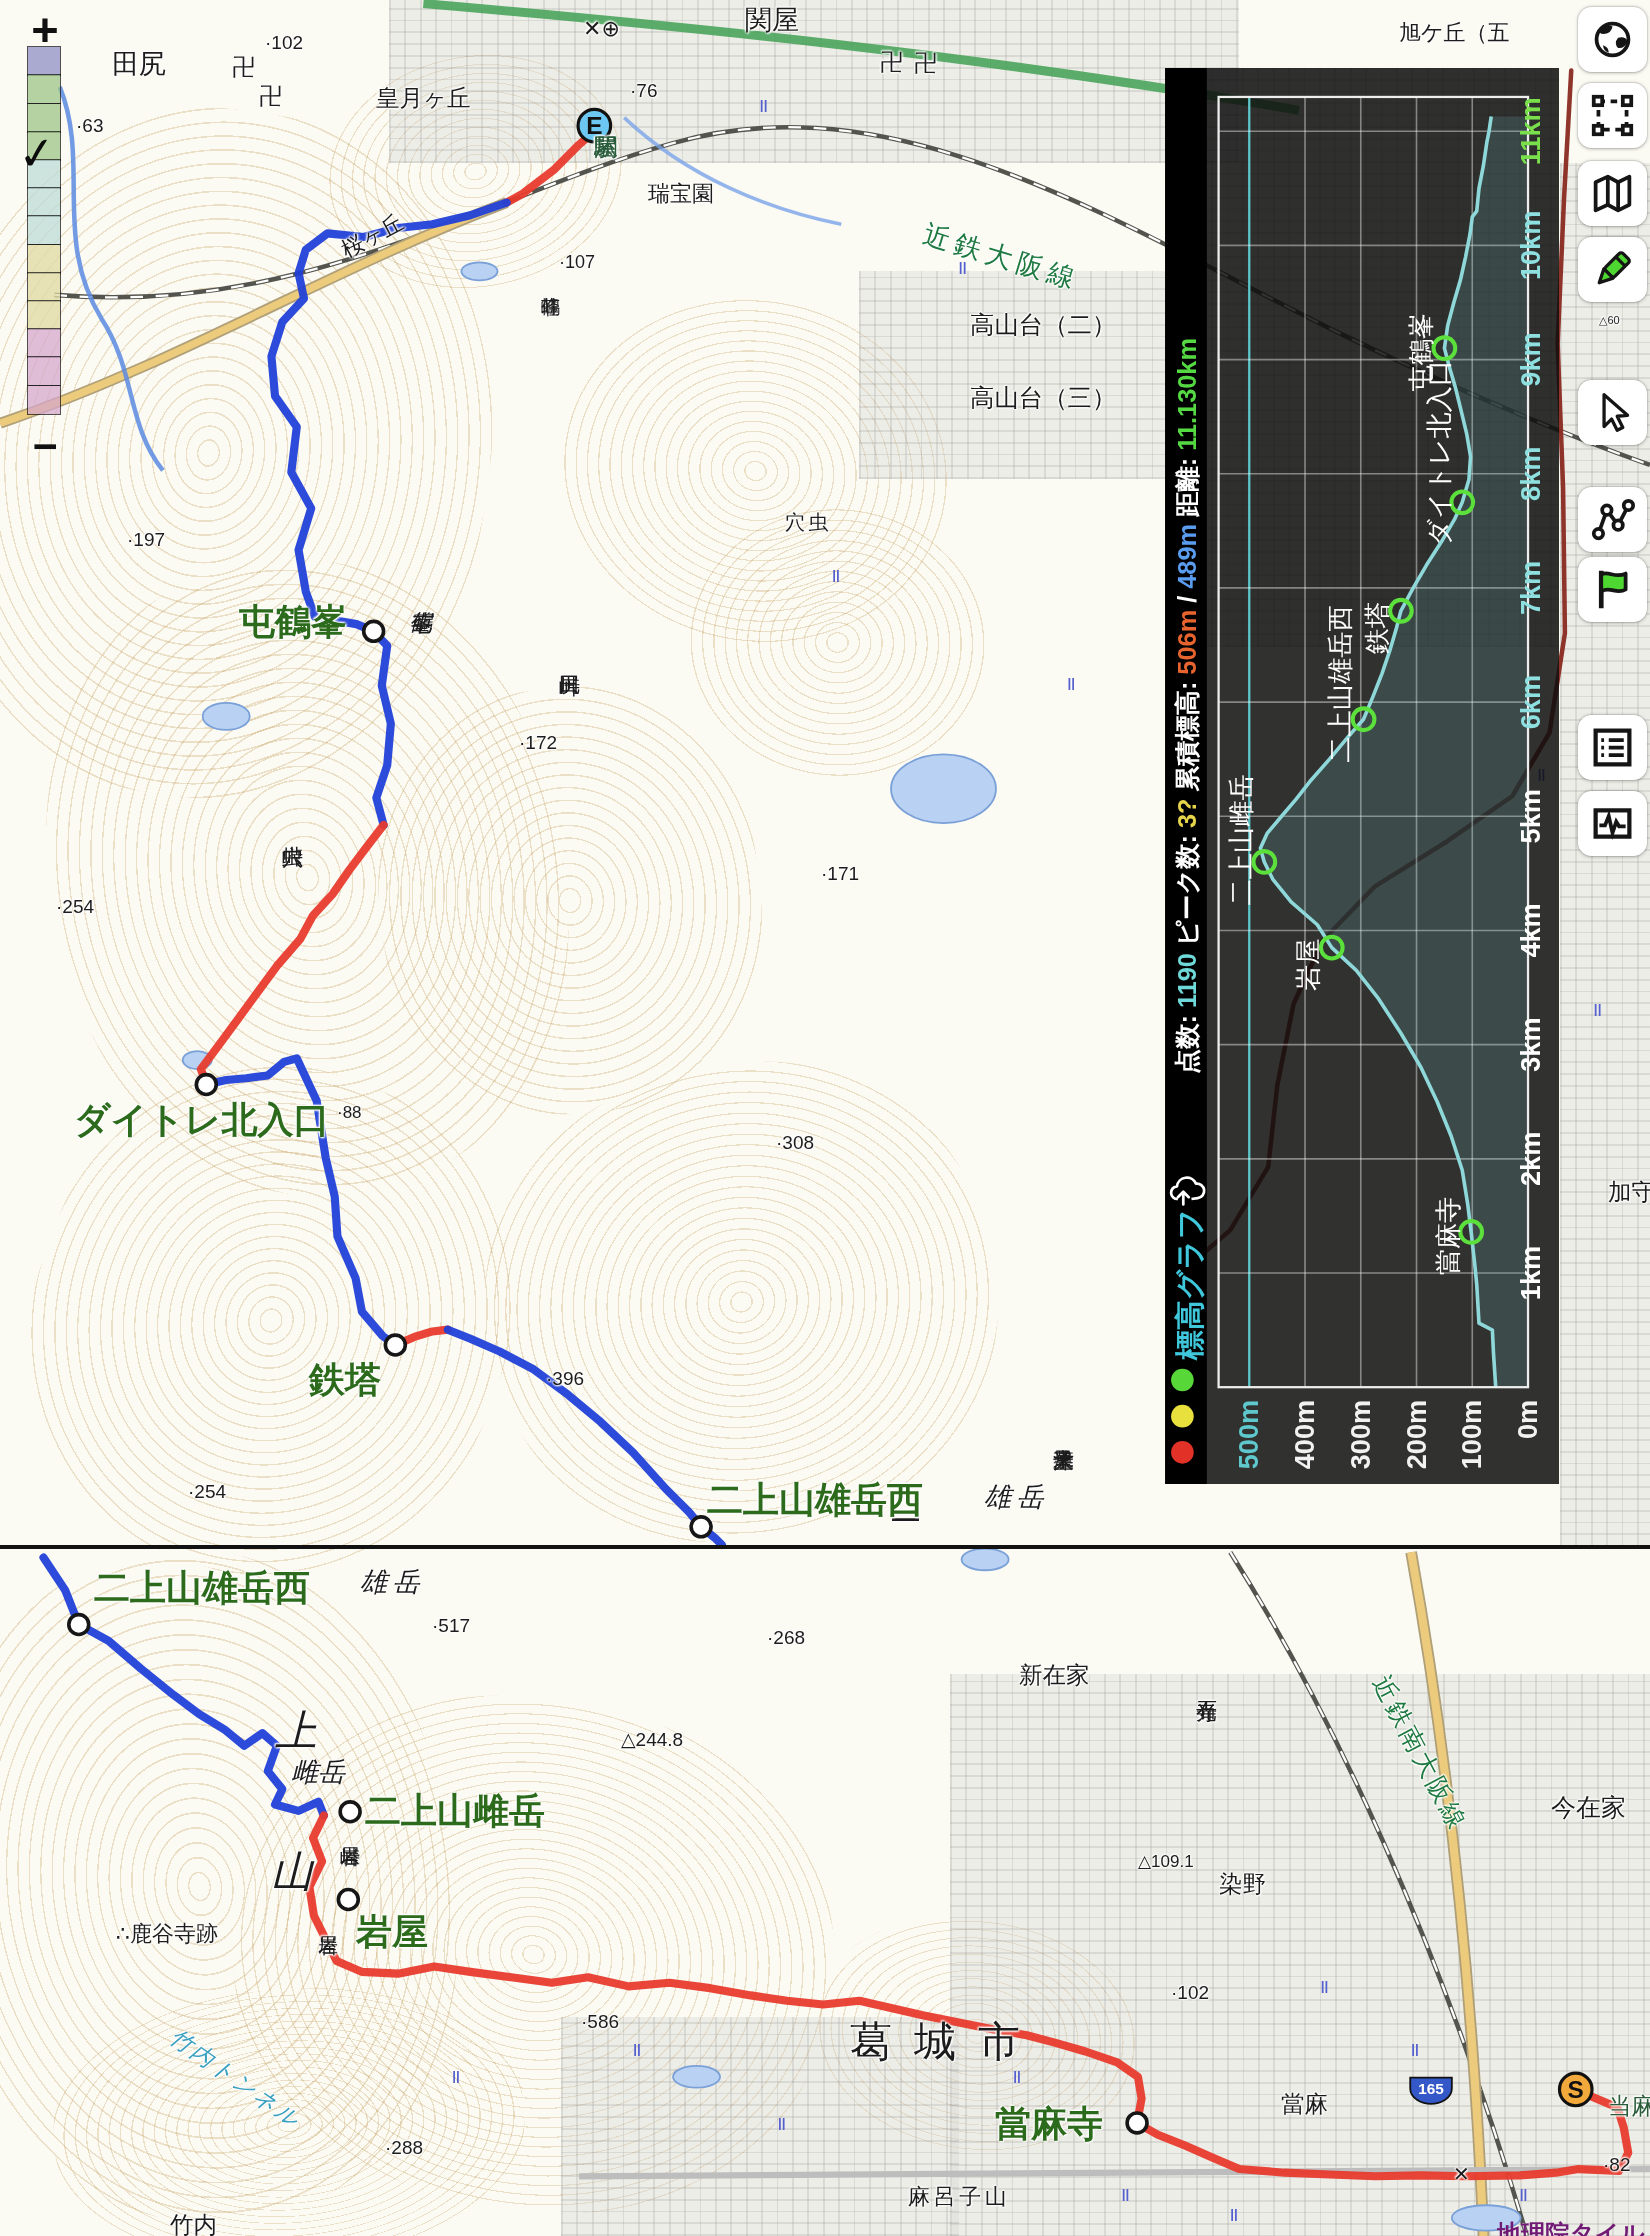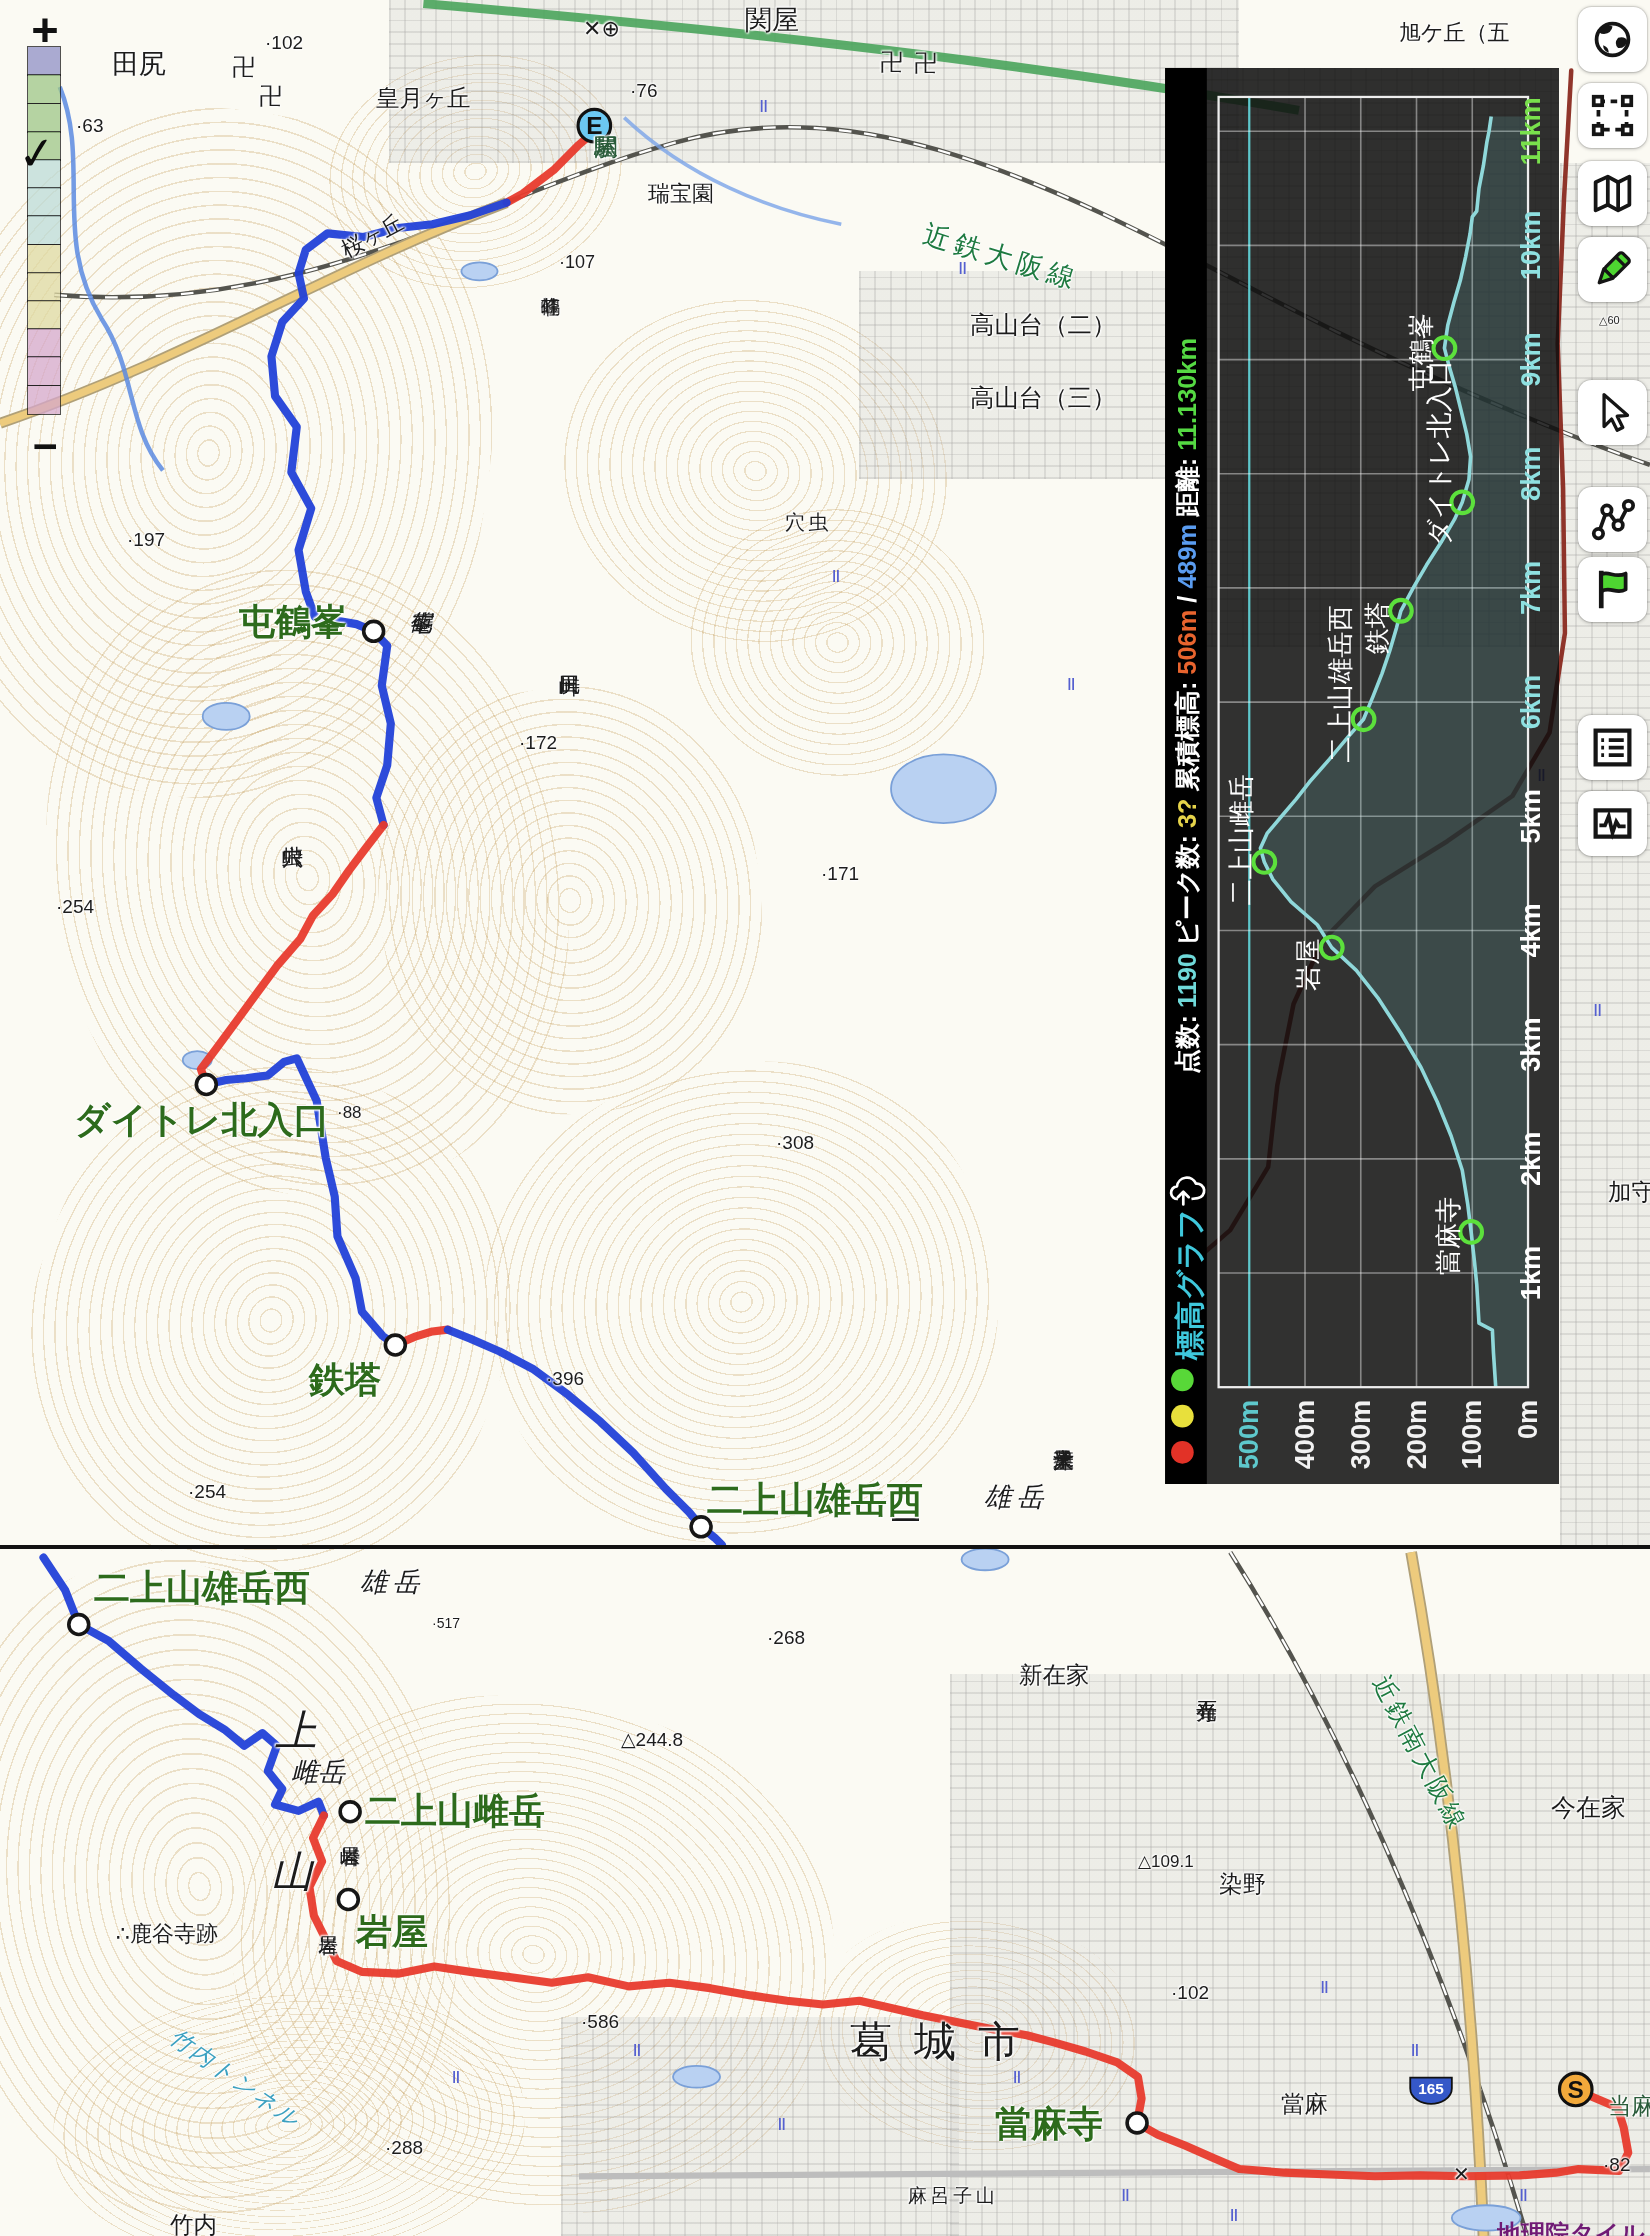--- a/index.html
+++ b/index.html
@@ -165,42 +165,42 @@
       <div class="mlabel" style="left: 188px; top: 1482px; font-size: 19px;">·254</div>
       <div class="mlabel vert" style="left: 1053px; top: 1433px; font-size: 21px;">大津皇子墓</div>
       <div class="mlabel" style="left: 984px; top: 1484px; font-size: 27px; font-style: italic; letter-spacing: 5.4px;">雄岳</div>
       <div class="mlabel" style="left: 892px; top: 1505px; font-size: 27px; font-weight: 700;">—</div>
       <div class="mlabel" style="left: 239px; top: 604px; font-size: 36px; color: rgb(45, 107, 28); font-weight: 700;">屯鶴峯</div>
       <div class="mlabel" style="left: 74px; top: 1102px; font-size: 36px; color: rgb(45, 107, 28); font-weight: 700;">ダイトレ北入口</div>
       <div class="mlabel" style="left: 309px; top: 1362px; font-size: 36px; color: rgb(45, 107, 28); font-weight: 700;">鉄塔</div>
       <div class="mlabel" style="left: 707px; top: 1482px; font-size: 36px; color: rgb(45, 107, 28); font-weight: 700;">二上山雄岳西</div>
       <div class="mlabel" style="left: 94px; top: 1570px; font-size: 36px; color: rgb(45, 107, 28); font-weight: 700;">二上山雄岳西</div>
       <div class="mlabel" style="left: 360px; top: 1569px; font-size: 27px; font-style: italic; letter-spacing: 5.4px;">雄岳</div>
-      <div class="mlabel" style="left: 432px; top: 1616px; font-size: 14px;">·517</div>
+      <div class="mlabel" style="left: 432px; top: 1616px; font-size: 19px;">·517</div>
       <div class="mlabel" style="left: 767px; top: 1628px; font-size: 19px;">·268</div>
       <div class="mlabel" style="left: 1019px; top: 1664px; font-size: 23.5px;">新在家</div>
       <div class="mlabel vert" style="left: 1196px; top: 1684px; font-size: 21px;">石光寺</div>
       <div class="mlabel" style="left: 621px; top: 1730px; font-size: 19px;">△244.8</div>
       <div class="mlabel" style="left: 1391px; top: 1672px; font-size: 25px; color: rgb(30, 122, 64); letter-spacing: 3.6px; transform: rotate(62deg);">近鉄南大阪線</div>
       <div class="mlabel" style="left: 1551px; top: 1795px; font-size: 25px;">今在家</div>
       <div class="mlabel" style="left: 275px; top: 1710px; font-size: 42px; font-style: italic;">上</div>
       <div class="mlabel" style="left: 291px; top: 1759px; font-size: 27px; font-style: italic;">雌岳</div>
       <div class="mlabel" style="left: 271px; top: 1851px; font-size: 42px; font-style: italic;">山</div>
       <div class="mlabel" style="left: 365px; top: 1793px; font-size: 36px; color: rgb(45, 107, 28); font-weight: 700;">二上山雌岳</div>
       <div class="mlabel vert" style="left: 340px; top: 1831px; font-size: 20px;">岩屋峠</div>
       <div class="mlabel vert" style="left: 318px; top: 1920px; font-size: 20px;">岩屋</div>
       <div class="mlabel" style="left: 356px; top: 1914px; font-size: 36px; color: rgb(45, 107, 28); font-weight: 700;">岩屋</div>
       <div class="mlabel" style="left: 116px; top: 1923px; font-size: 22px;">∴鹿谷寺跡</div>
       <div class="mlabel" style="left: 179px; top: 2025px; font-size: 22.6px; color: rgb(58, 160, 192); font-style: italic; letter-spacing: 2.7px; transform: rotate(35deg);">竹内トンネル</div>
       <div class="mlabel" style="left: 581px; top: 2012px; font-size: 19px;">·586</div>
       <div class="mlabel" style="left: 385px; top: 2138px; font-size: 19px;">·288</div>
       <div class="mlabel" style="left: 850px; top: 2021px; font-size: 42px; letter-spacing: 22px;">葛城市</div>
       <div class="mlabel" style="left: 1281px; top: 2093px; font-size: 23.5px;">當麻</div>
       <div class="mlabel" style="left: 995px; top: 2106px; font-size: 36px; color: rgb(45, 107, 28); font-weight: 700;">當麻寺</div>
-      <div class="mlabel" style="left: 908px; top: 2186px; font-size: 19px; letter-spacing: 3.6px;">麻呂子山</div>
+      <div class="mlabel" style="left: 908px; top: 2186px; font-size: 22px; letter-spacing: 3.6px;">麻呂子山</div>
       <div class="mlabel" style="left: 1171px; top: 1983px; font-size: 19px;">·102</div>
       <div class="mlabel" style="left: 1138px; top: 1853px; font-size: 17px;">△109.1</div>
       <div class="mlabel" style="left: 1219px; top: 1873px; font-size: 23.5px;">染野</div>
       <div class="mlabel" style="left: 1608px; top: 2095px; font-size: 23.5px; color: rgb(42, 92, 58);">当麻</div>
       <div class="mlabel" style="left: 1603px; top: 2155px; font-size: 19px;">·82</div>
       <div class="mlabel" style="left: 1453px; top: 2164px; font-size: 20px;">✕</div>
       <div class="mlabel" style="left: 170px; top: 2214px; font-size: 23.5px;">竹内</div>
     </div>
 
   <div id="seam" style="top:1545px;"></div>

